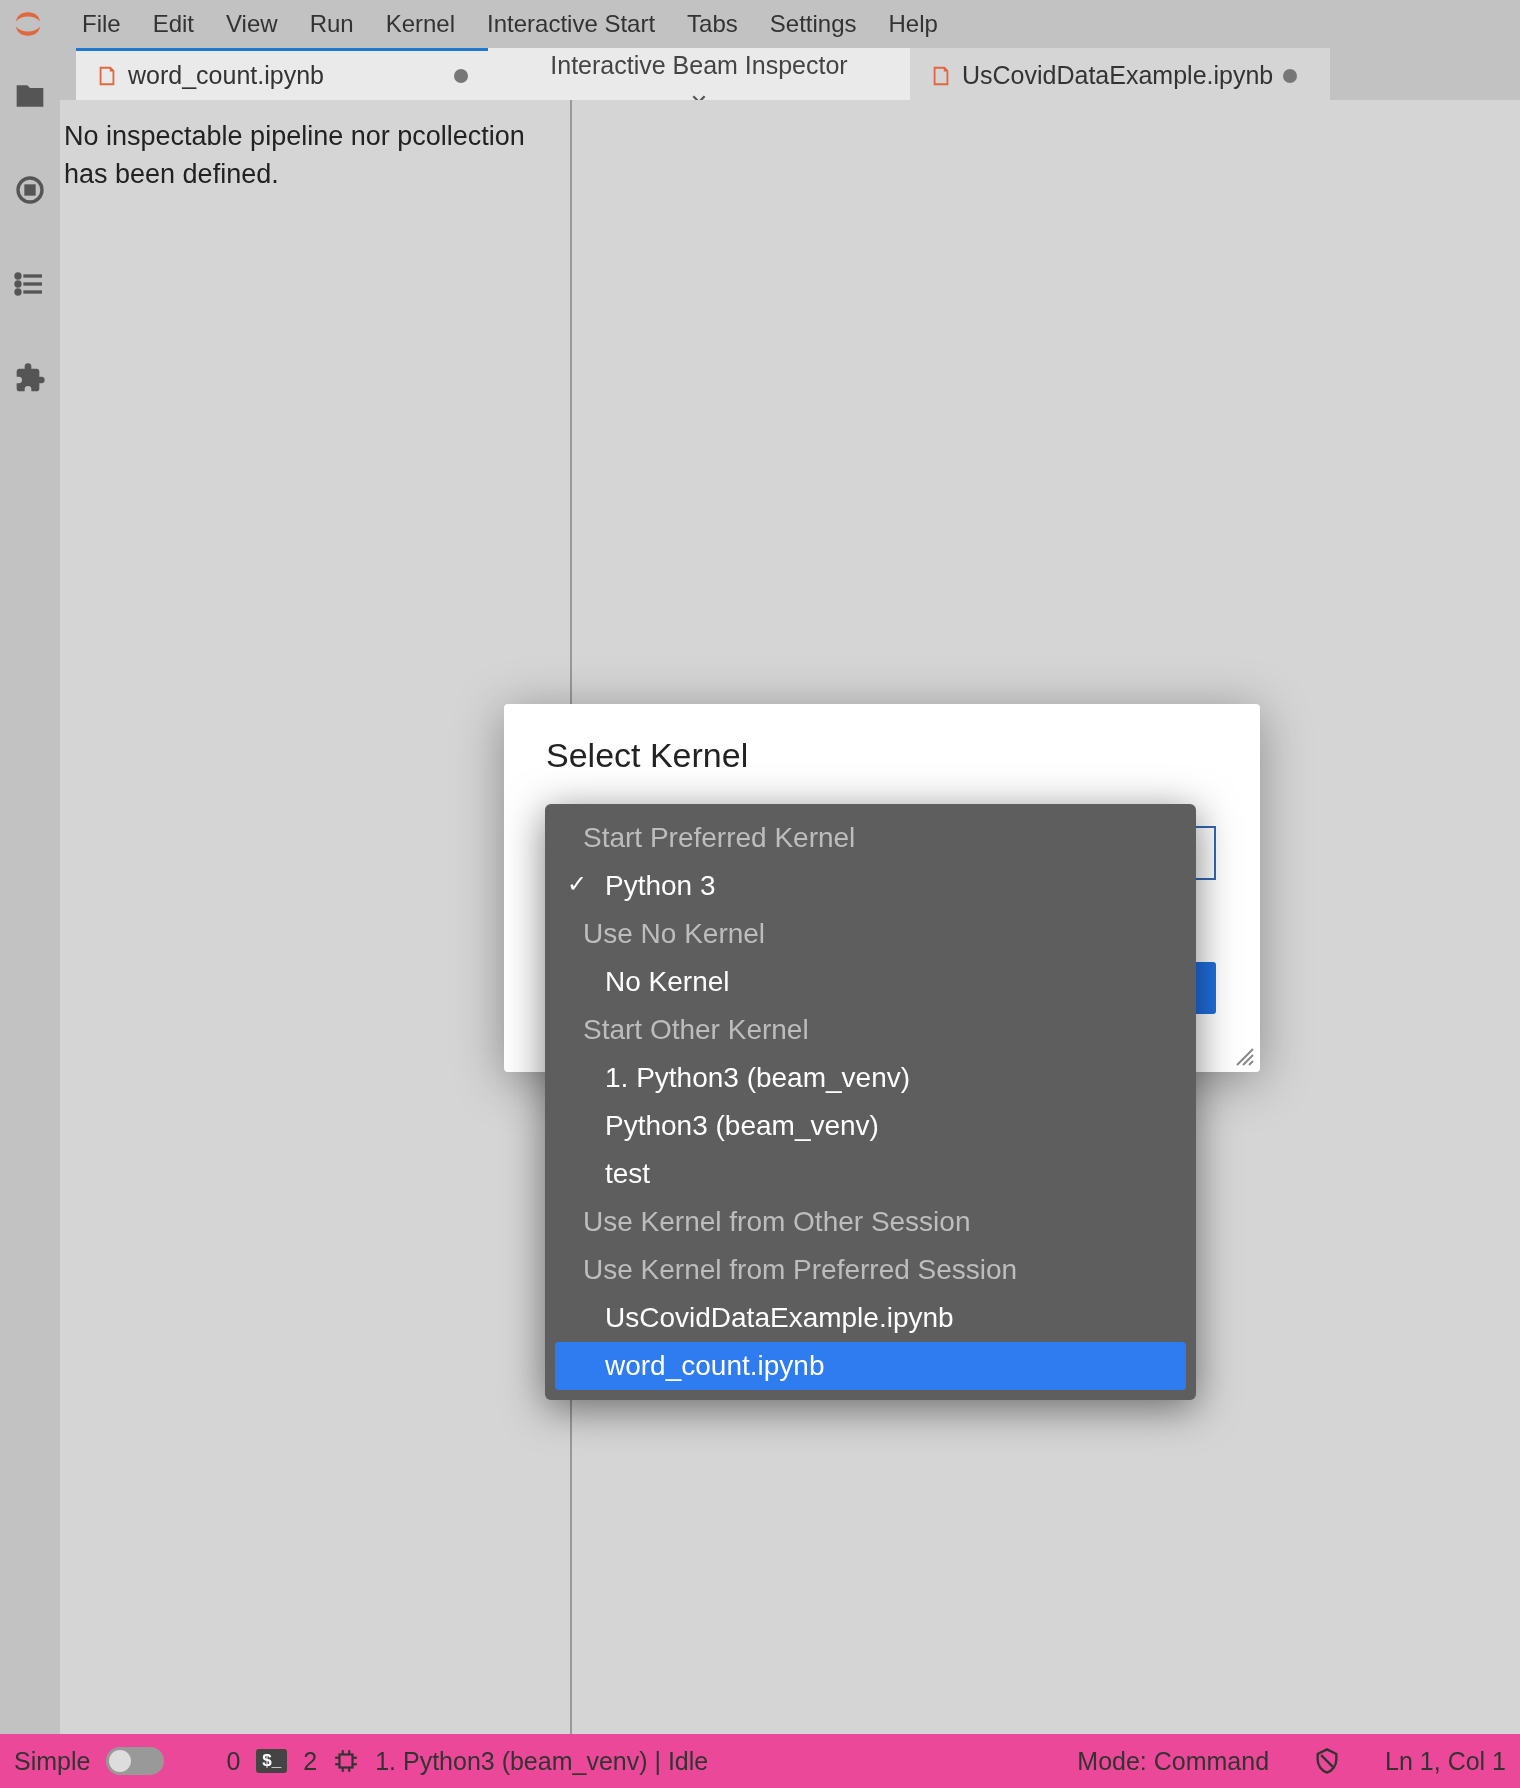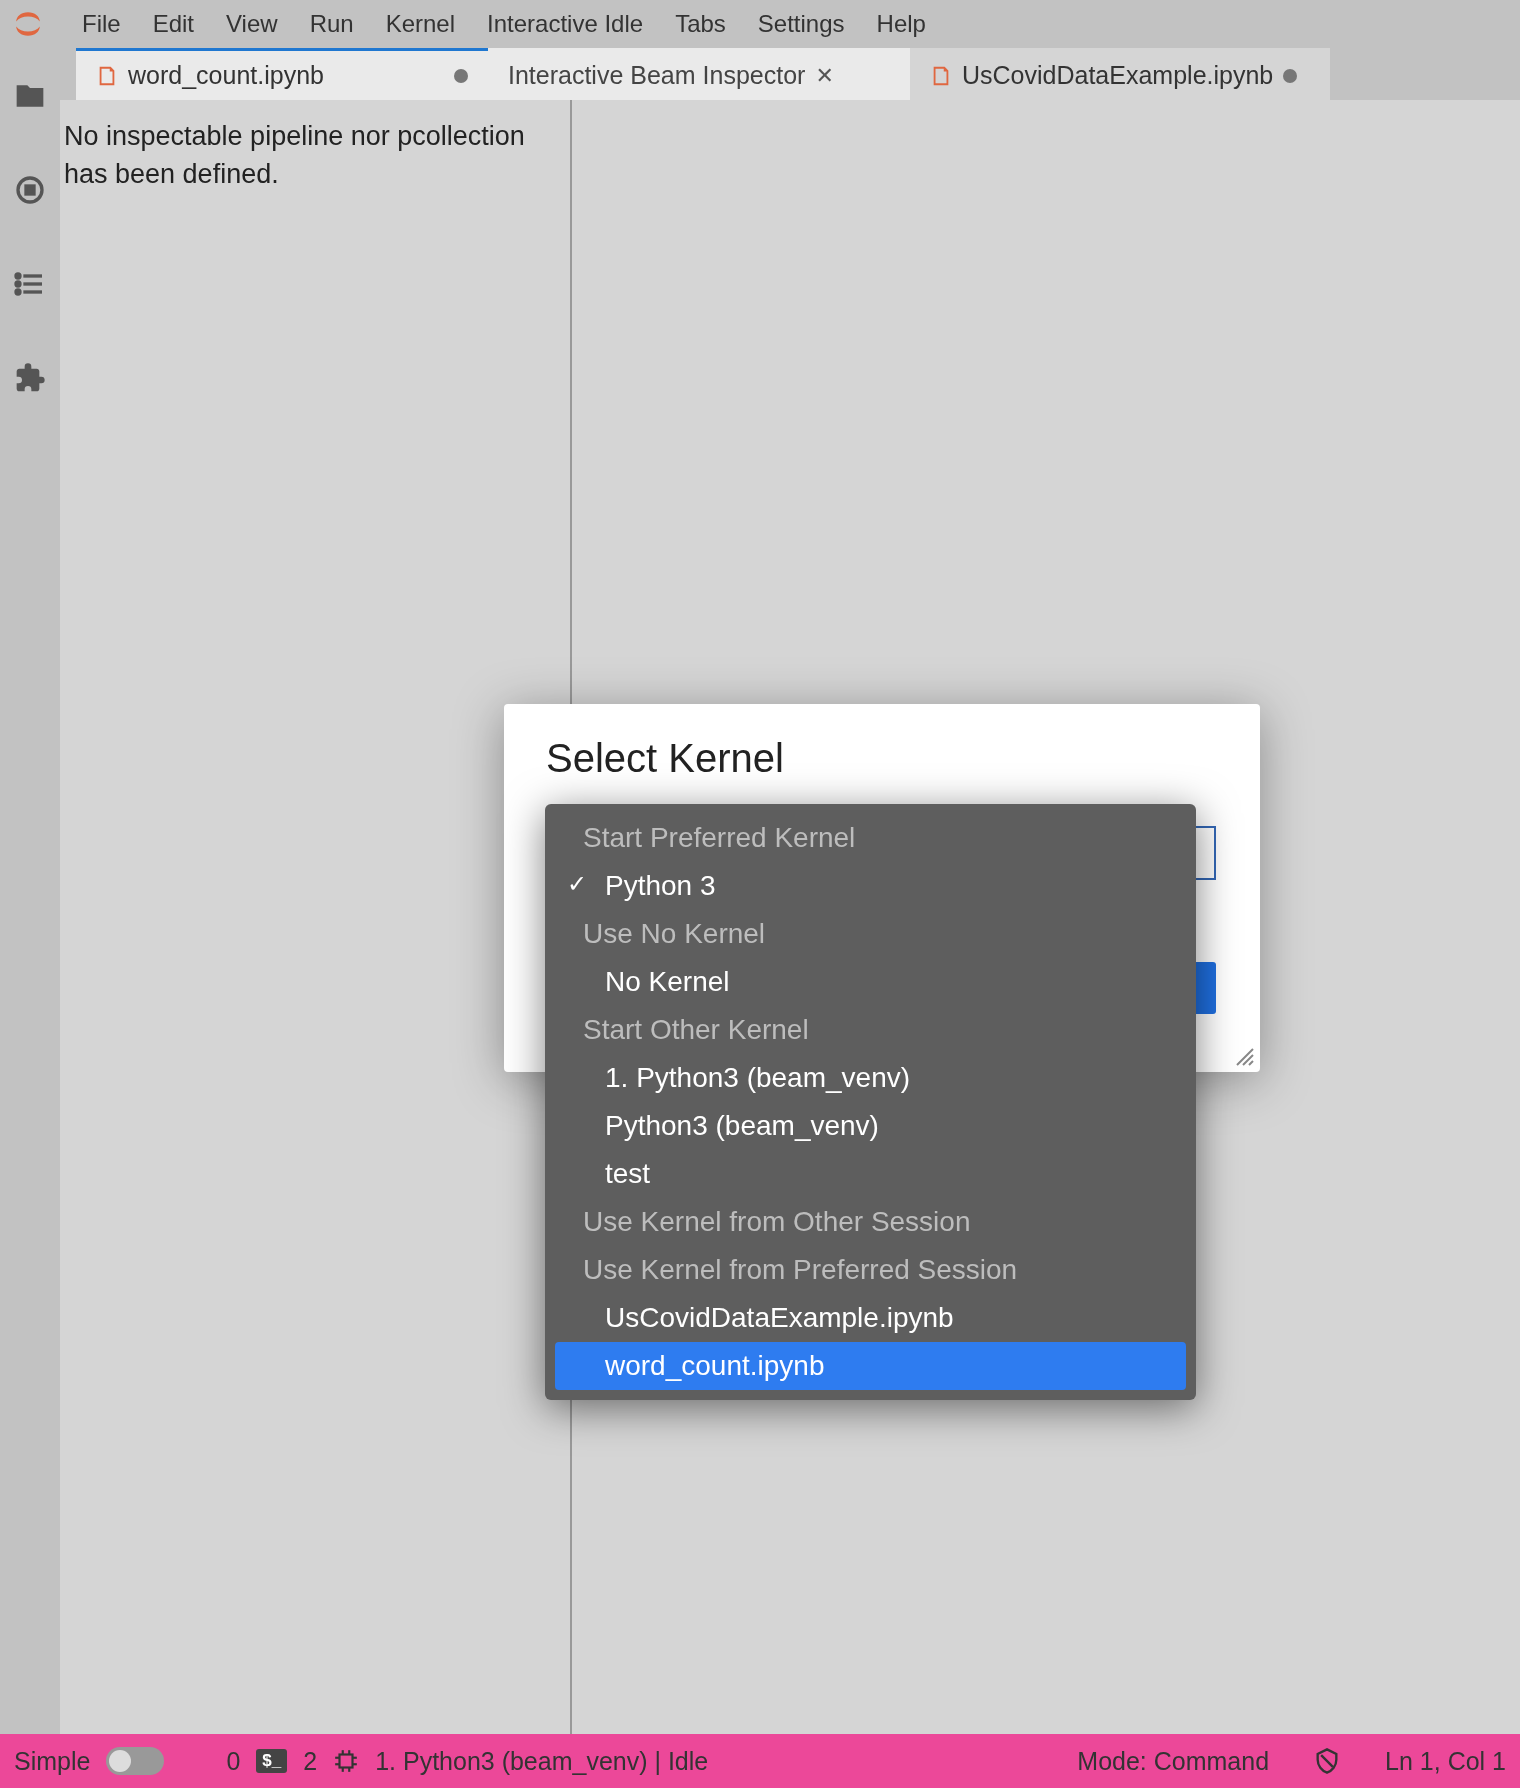--- a/index.html
+++ b/index.html
@@ -82,20 +82,21 @@
       min-width: 0;
       position: relative;
     }
     .tab.active-notebook {
       background: #eaeaea;
       border-top: 3px solid #1f77d0;
     }
     .tab.active-inspector {
       background: #eaeaea;
       color: #444;
+      flex-direction: column;
     }
     .tab-icon { width: 22px; height: 22px; }
     .tab-dot {
       width: 14px; height: 14px; border-radius: 50%;
       background: #777;
     }
     .tab-close { font-size: 22px; color: #555; }
     .inspector-header {
       height: 82px;
       background: #3367b5;
@@ -159,21 +160,21 @@
     .dialog {
       position: absolute;
       left: 504px; top: 704px;
       width: 756px; height: 368px;
       background: #fff;
       border-radius: 4px;
       box-shadow: 0 8px 50px rgba(0,0,0,0.35);
       padding: 32px 42px;
     }
     .dialog-title {
-      font-size: 40px;
+      font-size: 34px;
       color: #222;
       margin-bottom: 18px;
     }
     .dialog-input {
       position: absolute;
       right: 44px;
       top: 122px;
       width: 50px;
       height: 54px;
       border: 2px solid #3367b5;
@@ -238,21 +239,21 @@
     <svg viewBox="0 0 38 38">
         <path d="M19 5 C11 5 5 10 5 16 C8 12 13 10 19 10 C25 10 30 12 33 16 C33 10 27 5 19 5 Z" fill="#e06740"></path>
         <path d="M19 33 C27 33 33 28 33 22 C30 26 25 28 19 28 C13 28 8 26 5 22 C5 28 11 33 19 33 Z" fill="#e06740"></path>
       </svg>
   </div>
   <span class="menu-item">File</span>
   <span class="menu-item">Edit</span>
   <span class="menu-item">View</span>
   <span class="menu-item">Run</span>
   <span class="menu-item">Kernel</span>
-  <span class="menu-item">Interactive Idle</span>
+  <span class="menu-item">Interactive Start</span>
   <span class="menu-item">Tabs</span>
   <span class="menu-item">Settings</span>
   <span class="menu-item">Help</span>
 </div>
 
 <div class="main-area">
 
   <div class="leftbar">
     <div class="leftbar-icon">
       <svg viewBox="0 0 24 24" fill="currentColor">

